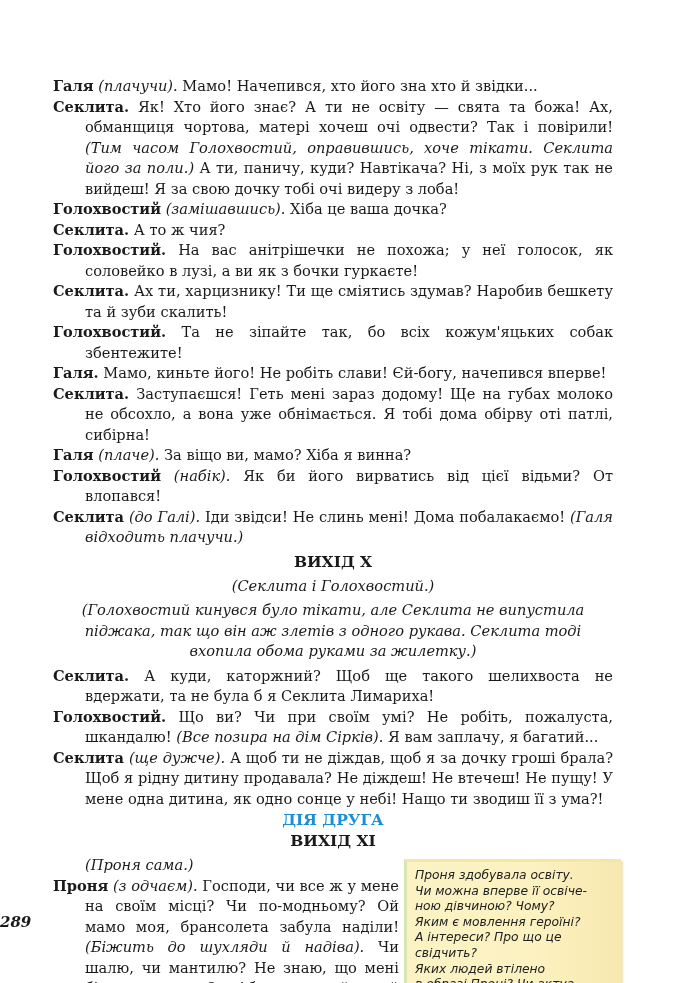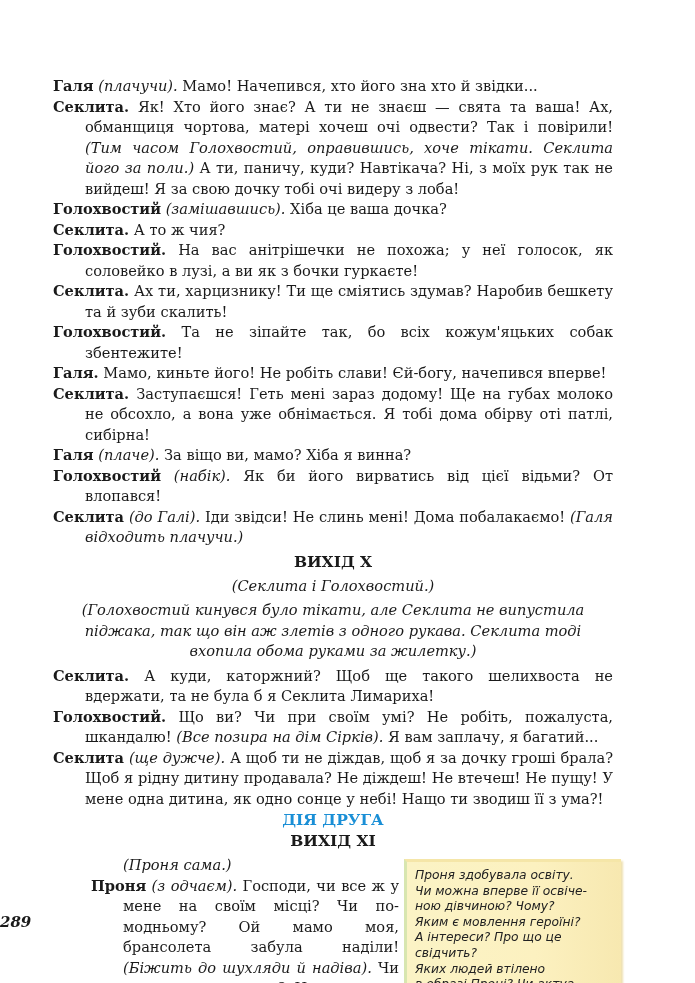--- a/index.html
+++ b/index.html
@@ -7,38 +7,38 @@
          font-family: "DejaVu Serif", "Liberation Serif", serif; color: #1a1a1a; }
   .page { position: absolute; left: 53px; top: 76px; width: 560px; }
   .p { font-size: 14.6px; line-height: 20.5px; margin: 0; padding-left: 32px; text-indent: -32px; text-align: justify; }
   .sp { font-weight: bold; }
   .st { font-style: italic; }
   .h { font-weight: bold; font-size: 15.5px; line-height: 21px; text-align: center; margin: 0; }
   .h.blue { color: #1a8fd6; }
   .sd { font-style: italic; font-size: 14.6px; line-height: 20.5px; text-align: center; margin: 4px; padding: 0 12px; }
   .two { display: flex; justify-content: space-between; align-items: flex-start; }
   .left { width: 346px; }
-  .left .p { text-align: justify; margin-left: 38px; }
+  .left .p { text-align: justify; }
   .box { width: 200px; margin-top: 8px; margin-right: -8px; padding: 6px 6px 6px 8px;
          background: linear-gradient(90deg, #fbf3c5 0%, #fcf1c0 60%, #f7e8b0 100%);
          border-left: 3px solid #d8e6b0; border-top: 3px solid #f5e6a8; border-bottom: 3px solid #f0dc98;
          box-shadow: 2px 2px 2px #eee0b0; }
   .box p { margin: 0; font-family: "DejaVu Sans", "Liberation Sans", sans-serif; font-style: italic;
            font-size: 12.3px; line-height: 15.6px; color: #222; }
   .pagenum { position: absolute; top: 913px; left: 0; width: 695px; text-align: left;
              font-style: italic; font-weight: bold; font-size: 15px; }
 </style>
 </head>
 <body>
 
 <div class="page">
 
   <p class="p"><span class="sp">Галя</span> <span class="st">(плачучи).</span> <span>Мамо! Начепився, хто його зна хто й звідки...</span></p>
 
-  <p class="p"><span class="sp">Секлита.</span> <span>Як! Хто його знає? А ти не знаєш — свята та ваша! Ах, обманщиця чортова, матері хочеш очі одвести? Так і повірили!</span> <span class="st">(Тим часом Голохвостий, оправившись, хоче тікати. Секлита його за поли.)</span> <span>А ти, паничу, куди? Навтікача? Ні, з моїх рук так не вийдеш! Я за свою дочку тобі очі видеру з лоба!</span></p>
+  <p class="p"><span class="sp">Секлита.</span> <span>Як! Хто його знає? А ти не освіту — свята та божа! Ах, обманщиця чортова, матері хочеш очі одвести? Так і повірили!</span> <span class="st">(Тим часом Голохвостий, оправившись, хоче тікати. Секлита його за поли.)</span> <span>А ти, паничу, куди? Навтікача? Ні, з моїх рук так не вийдеш! Я за свою дочку тобі очі видеру з лоба!</span></p>
 
   <p class="p"><span class="sp">Голохвостий</span> <span class="st">(замішавшись).</span> <span>Хіба це ваша дочка?</span></p>
 
   <p class="p"><span class="sp">Секлита.</span> <span>А то ж чия?</span></p>
 
   <p class="p"><span class="sp">Голохвостий.</span> <span>На вас анітрішечки не похожа; у неї голосок, як соловейко в лузі, а ви як з бочки гуркаєте!</span></p>
 
   <p class="p"><span class="sp">Секлита.</span> <span>Ах ти, харцизнику! Ти ще сміятись здумав? Наробив бешкету та й зуби скалить!</span></p>
 
   <p class="p"><span class="sp">Голохвостий.</span> <span>Та не зіпайте так, бо всіх кожум'яцьких собак збентежите!</span></p>

